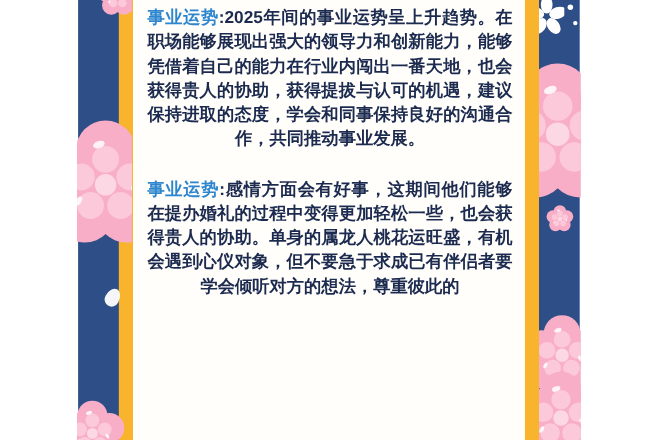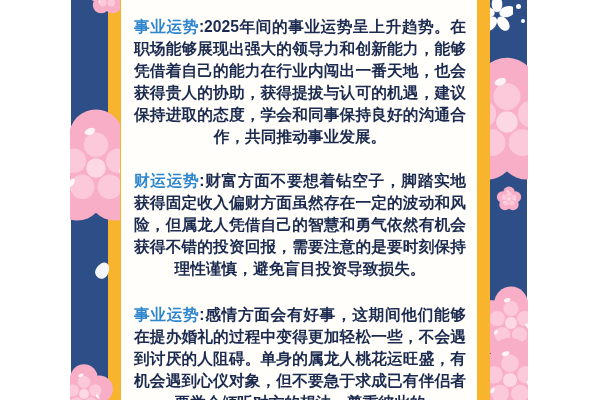--- a/index.html
+++ b/index.html
@@ -18,21 +18,21 @@
   
   .gold{position:absolute;top:0;height:400px;width:13px;background:#f7b42c;z-index:2;}
   .gold.left{left:108px;}
   .gold.right{left:477px;}
 
   
   .content{
     position:absolute;top:0;left:121px;width:356px;height:400px;
     background:#fffefb;z-index:2;
     box-sizing:border-box;
-    padding:16px 11px 0 13px;
+    padding:6px 11px 0 13px;
   }
   .sec{
     margin:0;
     font-size:15.7px;
     line-height:22px;
     color:#1b2a4e;
     text-align:justify;
     text-align-last:center;
     letter-spacing:0;
   }
@@ -91,22 +91,21 @@
   </svg>
 
   <div class="strip left"></div>
   <div class="strip right"></div>
 
   <div class="gold left"></div>
   <div class="gold right"></div>
 
   <div class="content">
     <p class="sec sec1"><span class="hd">事业运势</span><span class="bd">:2025年间的事业运势呈上升趋势。在职场能够展现出强大的领导力和创新能力，能够凭借着自己的能力在行业内闯出一番天地，也会获得贵人的协助，获得提拔与认可的机遇，建议保持进取的态度，学会和同事保持良好的沟通合作，共同推动事业发展。</span></p>
-    <p class="sec sec2"><span class="hd">财运运势</span><span class="bd">:财富方面不要想着钻空子，脚踏实地获得固定收入偏财方面虽然存在一定的波动和风险，但属龙人凭借自己的智慧和勇气依然有机会获得不错的投资回报，需要注意的是要时刻保持理性谨慎，避免盲目投资导致损失。</span></p>
-    <p class="sec sec3"><span class="hd">事业运势</span><span class="bd">:感情方面会有好事，这期间他们能够在提办婚礼的过程中变得更加轻松一些，不会遇到讨厌的人阻碍。单身的属龙人桃花运旺盛，有机会遇到心仪对象，但不要急于求成已有伴侣者要学会倾听对方的想法，尊重彼此的</span></p>
+    <p class="sec sec3"><span class="hd">事业运势</span><span class="bd">:感情方面会有好事，这期间他们能够在提办婚礼的过程中变得更加轻松一些，也会获得贵人的协助。单身的属龙人桃花运旺盛，有机会遇到心仪对象，但不要急于求成已有伴侣者要学会倾听对方的想法，尊重彼此的</span></p>
   </div>
 
   <div class="decor decorL">
     <svg class="fl" style="left:18px;top:-22px;width:38px;height:38px" viewBox="-50 -50 100 100">
         <use href="#sakura"></use>
       </svg>
     <svg class="fl" style="left:-35px;top:107px;width:122px;height:122px" viewBox="-50 -50 100 100">
         <use href="#sakura"></use>
       </svg>
     <div class="petal-frag" style="left:26px;top:262px;width:13px;height:17px"></div>

